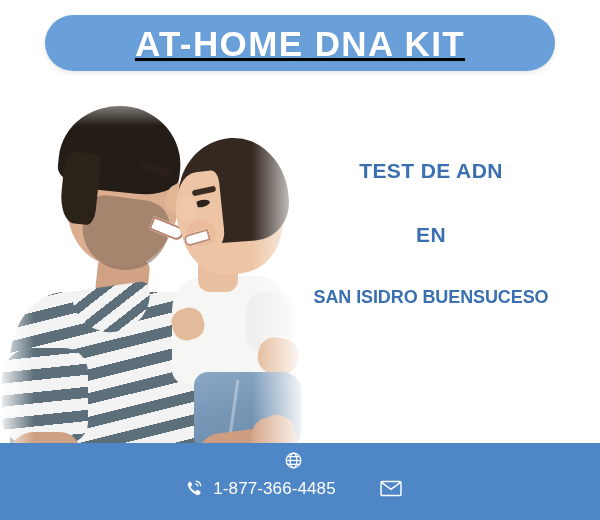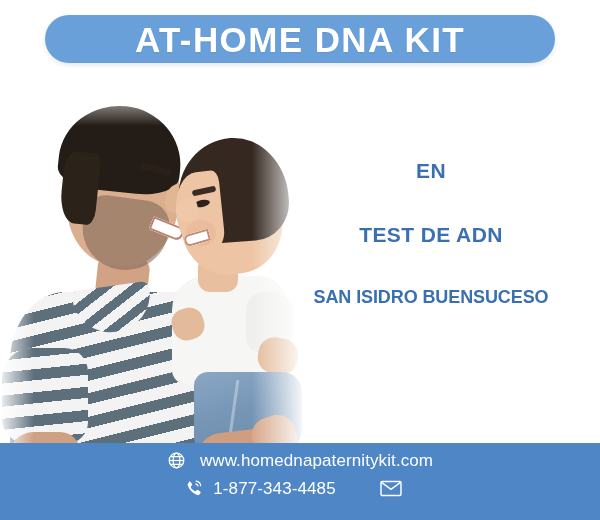--- a/index.html
+++ b/index.html
@@ -15,27 +15,28 @@
     overflow: hidden;
     font-family: "Liberation Sans", sans-serif;
   }
 
   
   .header-banner {
     position: absolute;
     left: 45px;
     top: 15px;
     width: 510px;
-    height: 48px;
+    height: 56px;
     background: #6aa0da;
     border-radius: 28px;
     display: flex;
     align-items: center;
     justify-content: center;
     box-shadow: 0 2px 5px rgba(0,0,0,0.10);
+    text-decoration: underline;
   }
   .header-title {
     color: #ffffff;
     font-size: 35px;
     font-weight: bold;
     letter-spacing: 1.4px;
     line-height: 1;
     white-space: nowrap;
     text-shadow: 0 1px 2px rgba(0,0,0,0.07);
   }
@@ -495,53 +496,52 @@
       <div class="kid-hand"></div>
 
       <div class="man-hand"></div>
       <div class="man-fingers"></div>
 
       <div class="photo-fade"></div>
     </div>
   </div>
 
   <div class="headline-block">
+    <div class="headline-line l1">TEST DE ADN</div>
     <div class="headline-line l2">EN</div>
-    <div class="headline-line l1">TEST DE ADN</div>
     <div class="headline-line l3">SAN ISIDRO BUENSUCESO</div>
   </div>
 
   <div class="footer">
 
     <div class="footer-row row-web">
       <span class="footer-icon">
         <svg width="19" height="19" viewBox="0 0 24 24" fill="none" stroke="#ffffff" stroke-width="1.6">
           <circle cx="12" cy="12" r="9.2"></circle>
           <ellipse cx="12" cy="12" rx="4.3" ry="9.2"></ellipse>
           <line x1="2.9" y1="12" x2="21.1" y2="12"></line>
           <line x1="4.2" y1="7.1" x2="19.8" y2="7.1"></line>
           <line x1="4.2" y1="16.9" x2="19.8" y2="16.9"></line>
         </svg>
       </span>
       <span class="gap-web"></span>
-      <span class="footer-text">www.homednapaternitykit.com</span>
     </div>
 
     <div class="footer-row row-contact">
 
       <span class="contact-item">
         <span class="footer-icon">
           <svg width="19" height="19" viewBox="0 0 24 24" fill="#ffffff">
             <path d="M6.2 3.4c.7-.5 1.7-.3 2.2.4l1.7 2.5c.4.6.3 1.5-.3 2l-1.1.9c-.2.2-.3.5-.2.8.4 1.1 1.2 2.4 2.2 3.4 1 1 2.3 1.8 3.4 2.2.3.1.6 0 .8-.2l.9-1.1c.5-.6 1.4-.7 2-.3l2.5 1.7c.7.5.9 1.5.4 2.2l-1 1.4c-.6.9-1.7 1.3-2.7 1-2.6-.7-5.3-2.4-7.6-4.7C7.1 13 5.4 10.3 4.7 7.7c-.3-1 .1-2.1 1-2.7l.5-.4z"></path>
             <path d="M15.4 2.6c2.9.5 5.2 2.8 5.7 5.7" fill="none" stroke="#ffffff" stroke-width="1.5" stroke-linecap="round"></path>
             <path d="M15 6.1c1.3.4 2.3 1.4 2.7 2.7" fill="none" stroke="#ffffff" stroke-width="1.5" stroke-linecap="round"></path>
           </svg>
         </span>
         <span class="gap-ph"></span>
-        <span class="footer-text">1-877-343-4485</span>
+        <span class="footer-text">1-877-366-4485</span>
       </span>
 
       <span class="spacer-mid"></span>
 
       <span class="contact-item">
         <span class="footer-icon">
           <svg width="22" height="17" viewBox="0 0 26 19" fill="none" stroke="#ffffff" stroke-width="1.7">
             <rect x="1.2" y="1.2" width="23.6" height="16.6" rx="1.4"></rect>
             <path d="M1.8 2.2 13 10.4 24.2 2.2"></path>
           </svg>

